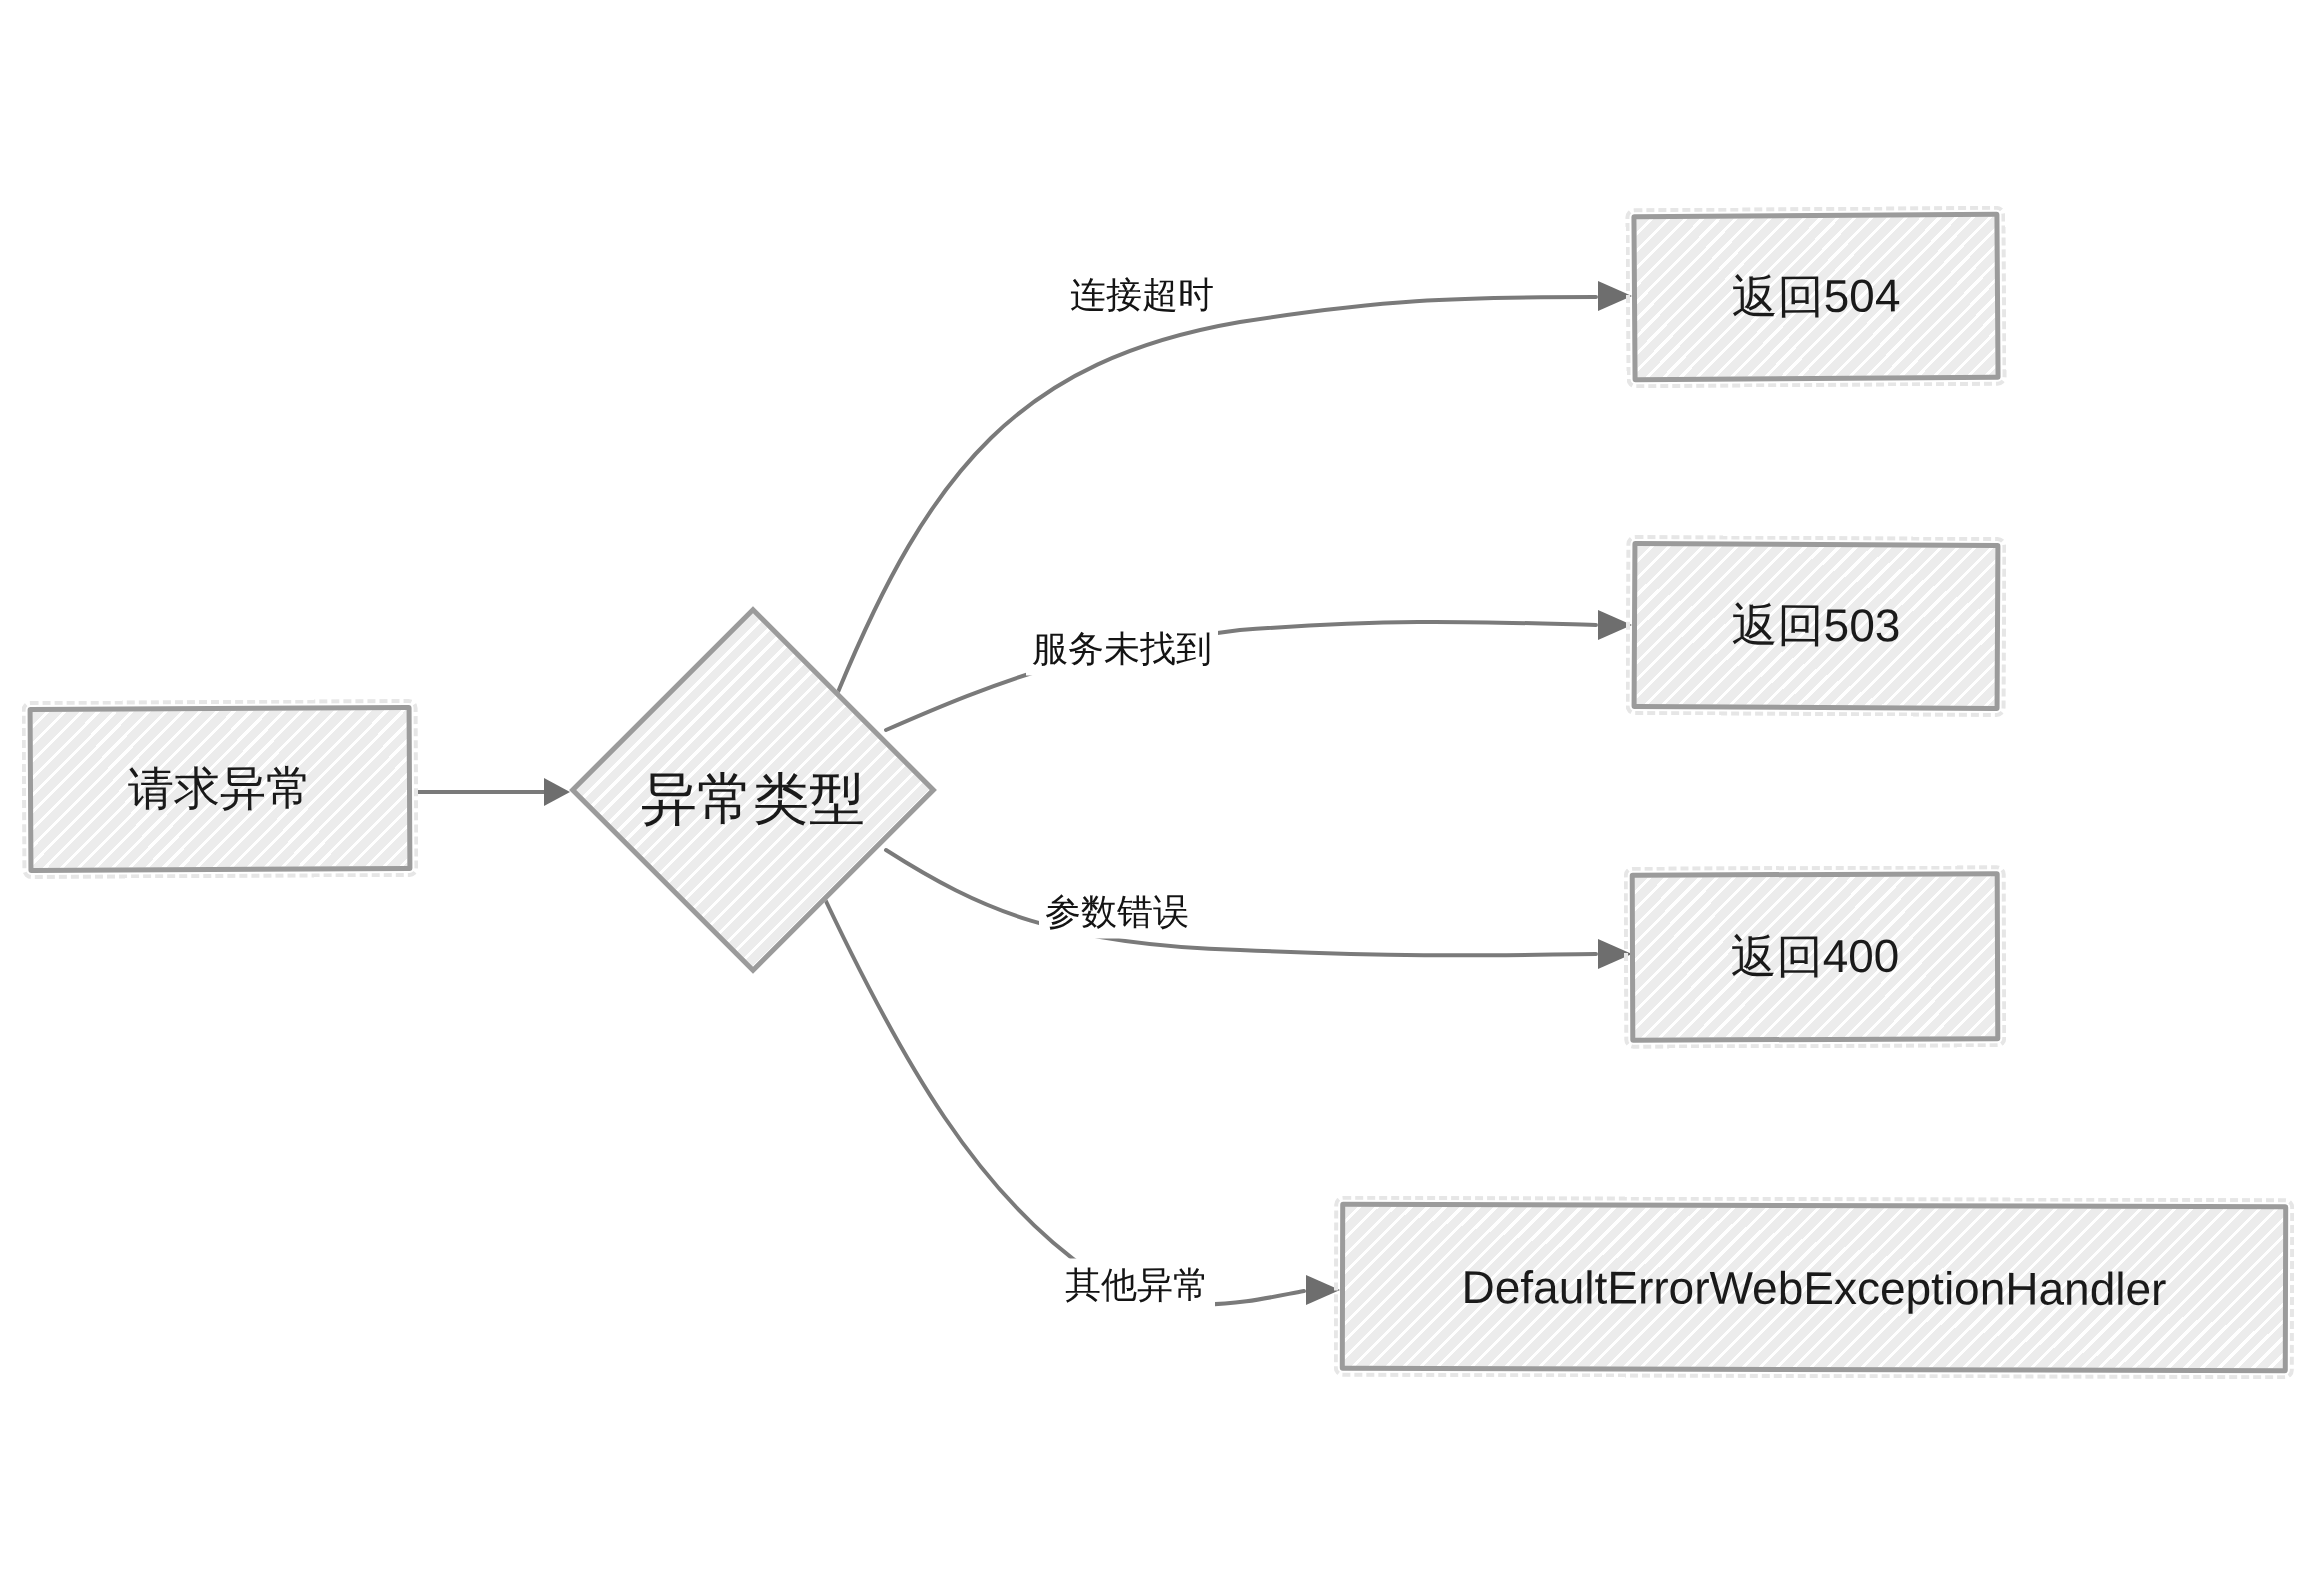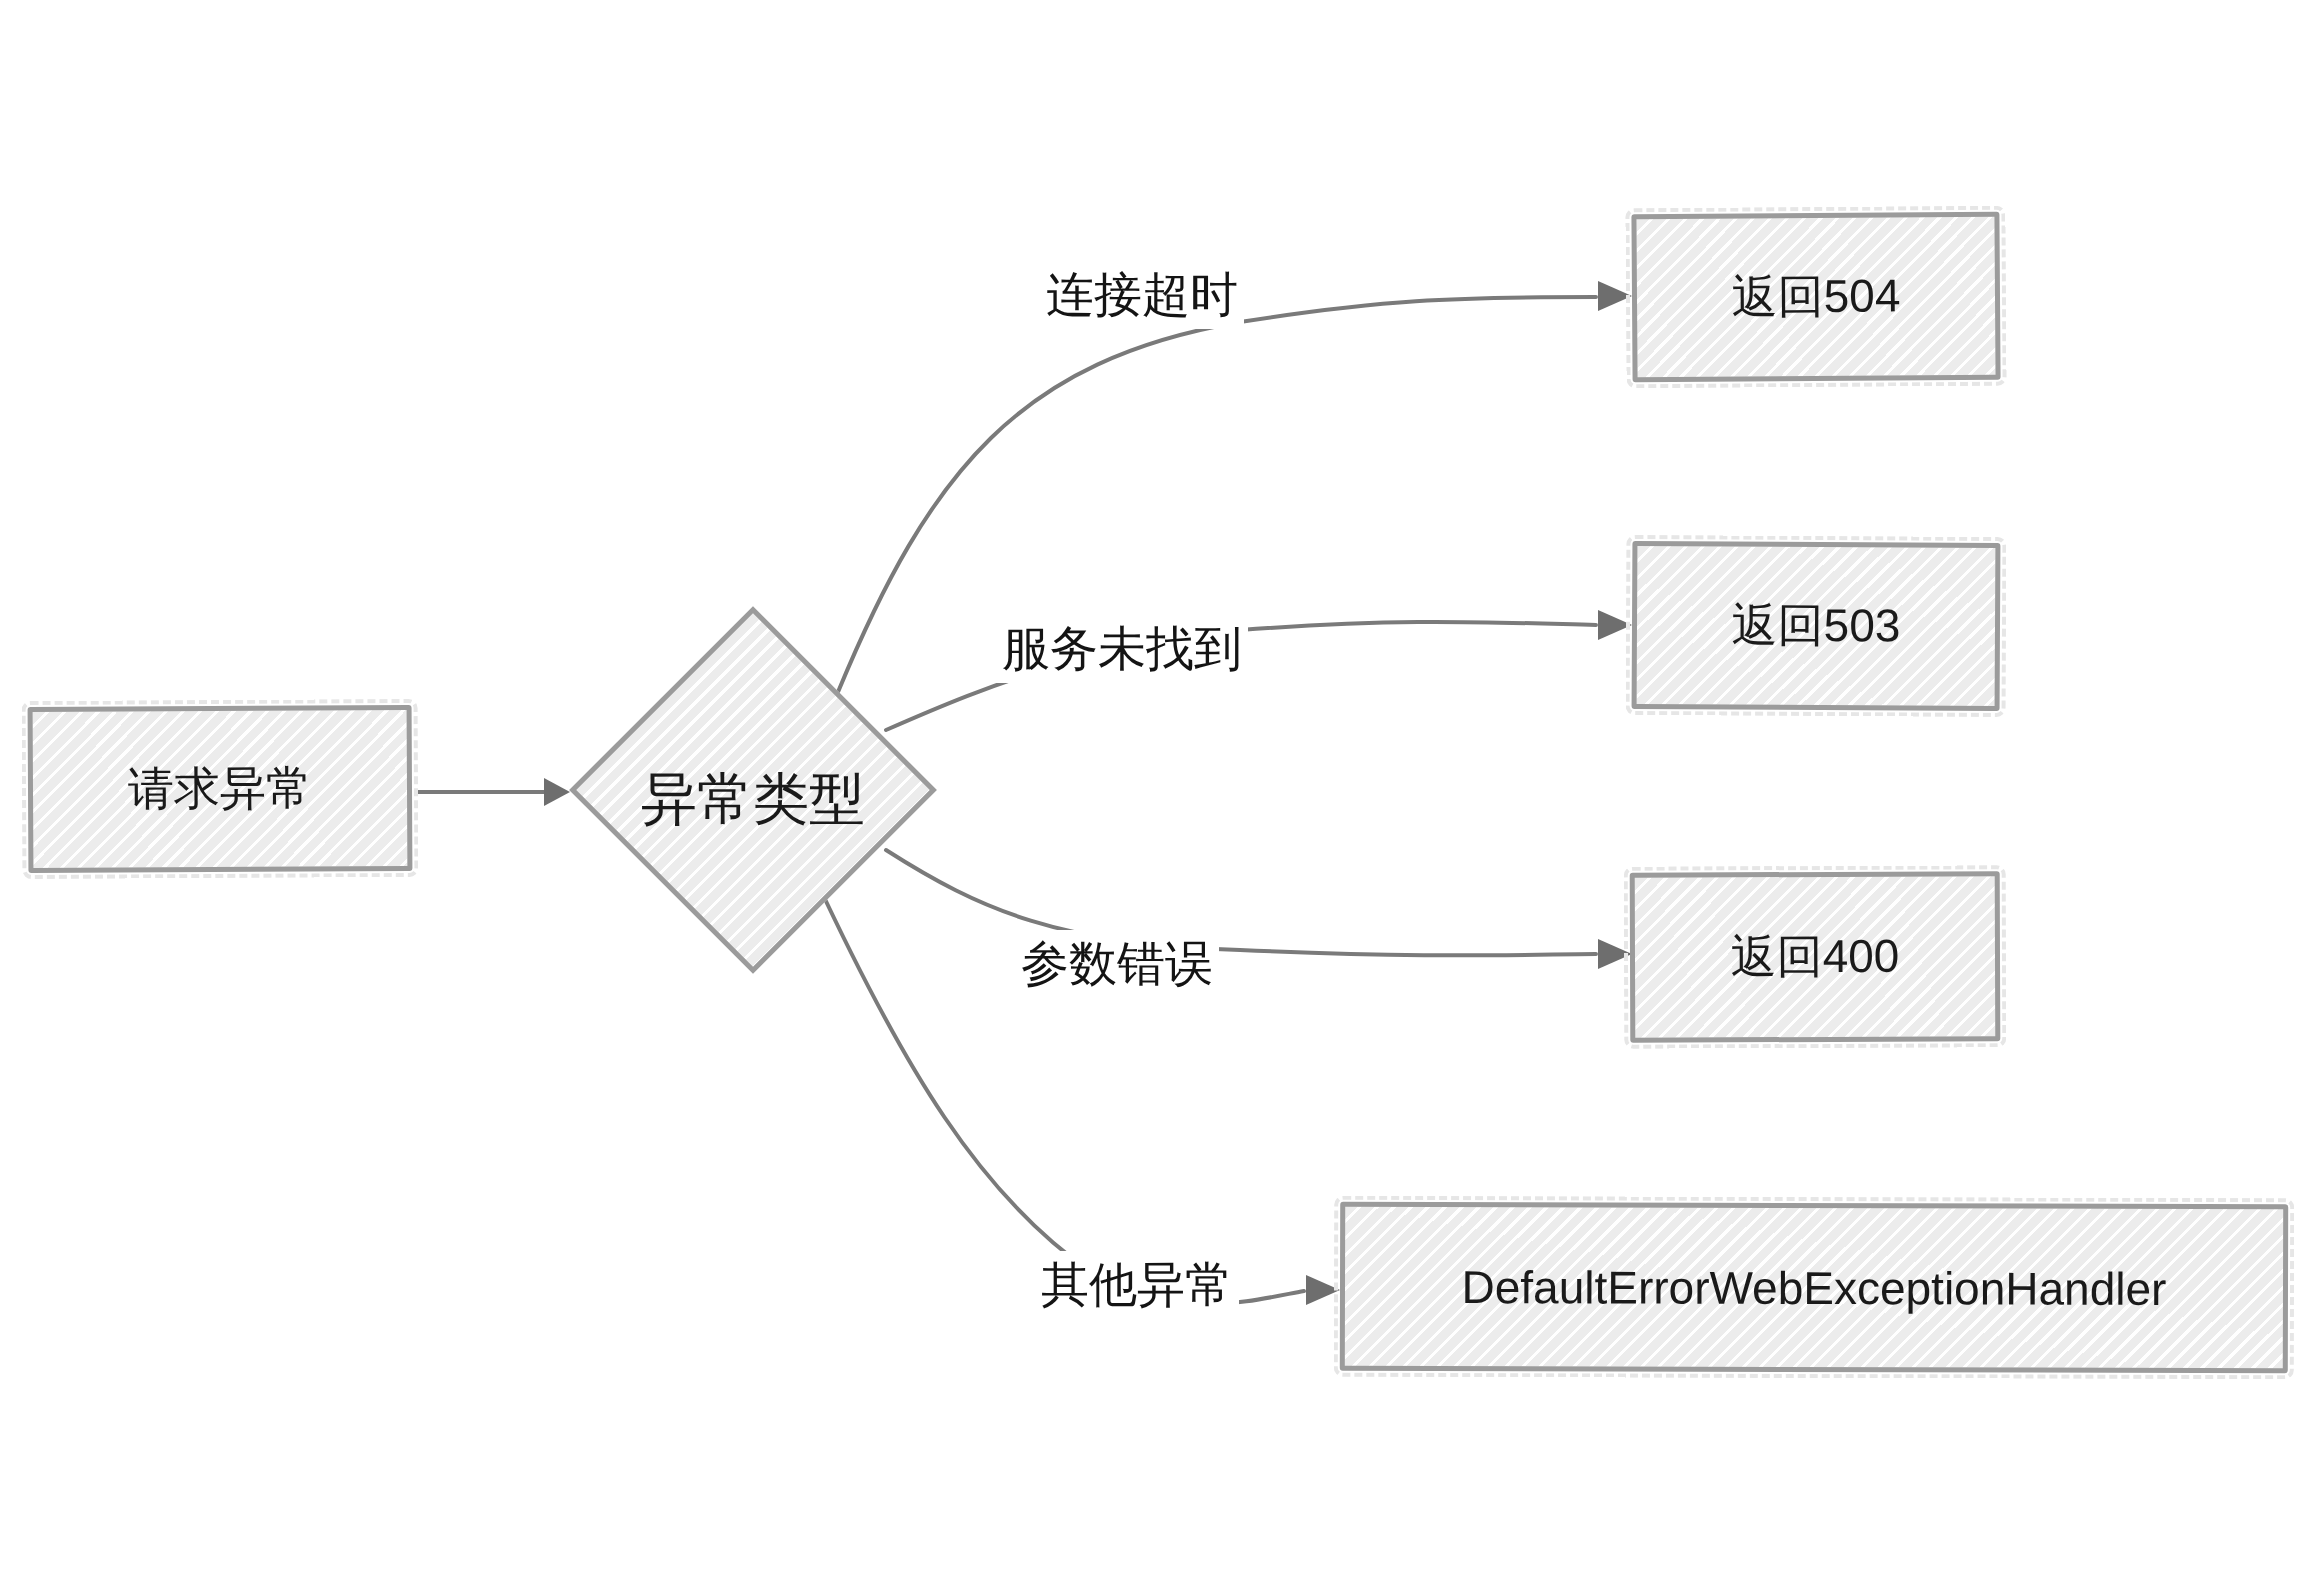--- a/index.html
+++ b/index.html
@@ -52,28 +52,28 @@
     left:593px;top:762px;width:320px;
     text-align:center;
     font-size:56px;color:#1a1a1a;
   }
 
   
   .edge-label{
     position:absolute;
     background:#ffffff;
     padding:2px 6px;
-    font-size:48px;
+    font-size:36px;
     color:#141414;
     white-space:nowrap;
     transform:translate(-50%,-50%);
   }
   #label-timeout{left:1142px;top:295px;}
   #label-notfound{left:1122px;top:625px;margin-top:24px;}
-  #label-param{left:1117px;top:964px;}
+  #label-param{left:1117px;top:912px;}
   #label-other{left:1137px;top:1285px;text-align:right;}
 
   svg.edges{position:absolute;left:0;top:0;}
   .edge-line{fill:none;stroke:#7a7a7a;stroke-width:4;stroke-linecap:round;}
   .arrow-head{fill:#6e6e6e;stroke:none;}
 </style>
 </head>
 <body>
 
 <div id="canvas">

